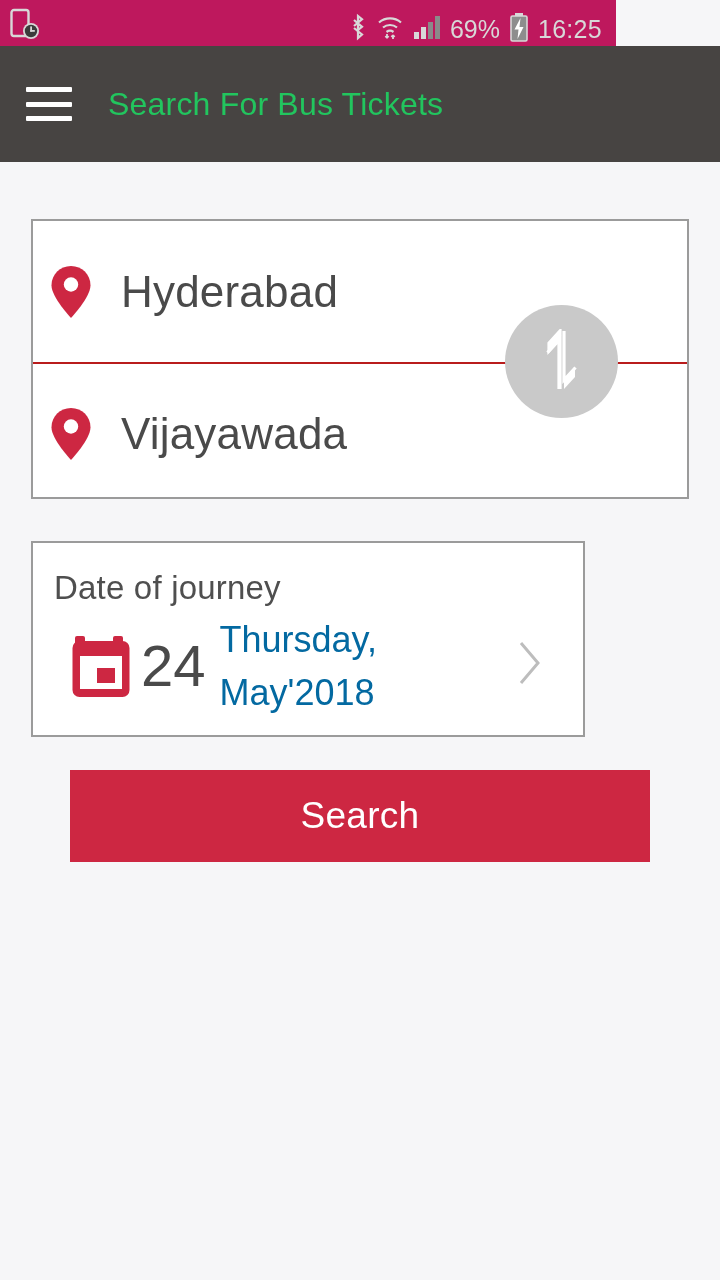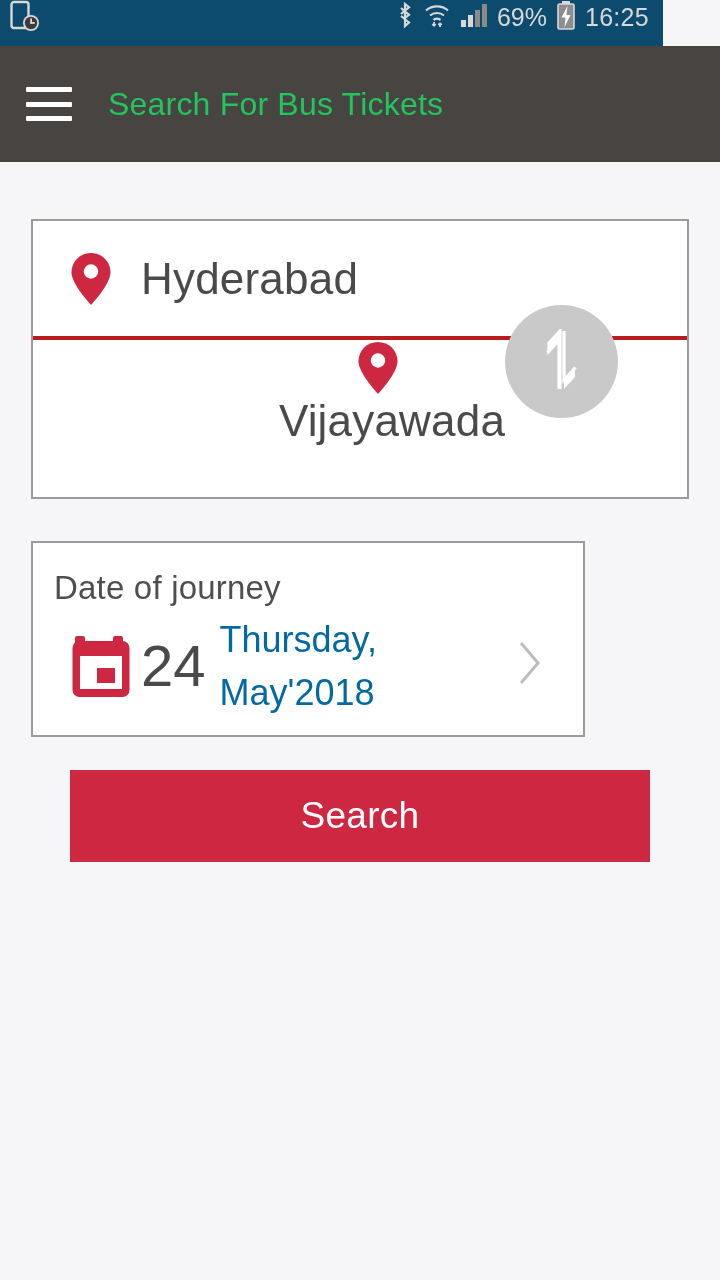--- a/index.html
+++ b/index.html
@@ -6,22 +6,22 @@
   html, body {
     width:720px; height:1280px;
     background:#f6f6f8;
     font-family:"Liberation Sans", sans-serif;
     overflow:hidden;
   }
   #app { position:relative; width:720px; height:1280px; background:#f6f6f8; }
 
   
   .statusbar{
-    position:absolute; top:0; left:0; width:663px; height:46px;
-    background:#0c4a6e; display:flex; align-items:flex-start;
+    position:absolute; top:0; left:0; width:616px; height:46px;
+    background:#be185d; display:flex; align-items:flex-end;
   }
   .sb-left{ display:flex; align-items:center; padding-left:10px; }
   .sb-right{
     margin-left:auto; display:flex; align-items:center;
     padding-right:14px; gap:9px;
   }
   .sb-text{
     color:#d8d8d8; font-size:25px; letter-spacing:.3px;
     font-family:"Liberation Sans", sans-serif;
   }
@@ -43,24 +43,24 @@
     font-family:"Liberation Sans", sans-serif; font-weight:400;
     letter-spacing:.2px;
   }
 
   
   .route-card{
     position:absolute; left:31px; top:219px; width:658px; height:280px;
     background:#ffffff; border:2px solid #9b9b9b;
   }
   .city-row{
-    position:relative; height:115px; display:flex; align-items:center;
-    padding-left:36px; cursor:pointer;
-  }
-  .city-row + .city-row{ border-top:4px solid #b91c1c;flex-direction:column; }
+    position:relative; height:141px; display:flex; align-items:center;
+    padding-left:16px; cursor:pointer;
+  }
+  .city-row + .city-row{ border-top:2px solid #b91c1c; }
   .pin{ width:44px; height:56px; flex:none; }
   .city-name{
     margin-left:28px; font-size:44px; color:#4a4a4a; font-weight:400;
     letter-spacing:.2px;
   }
 
   .swap-btn{
     position:absolute; left:505px; top:305px;
     width:113px; height:113px; border-radius:50%;
     background:#c9c9c9; display:flex; align-items:center;

